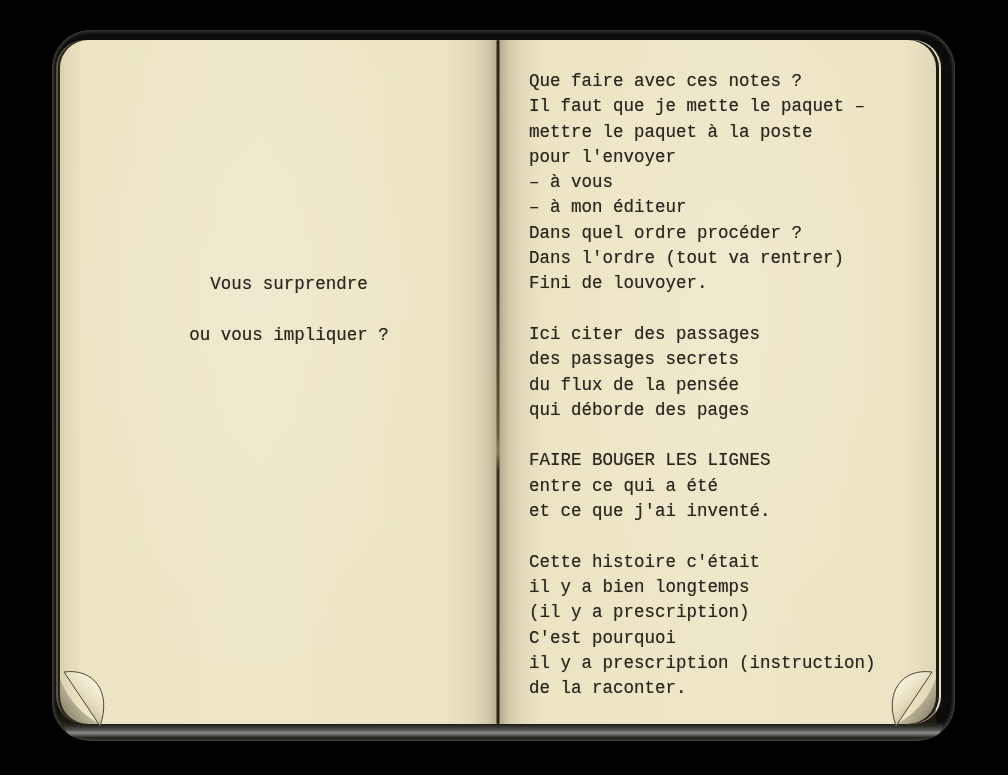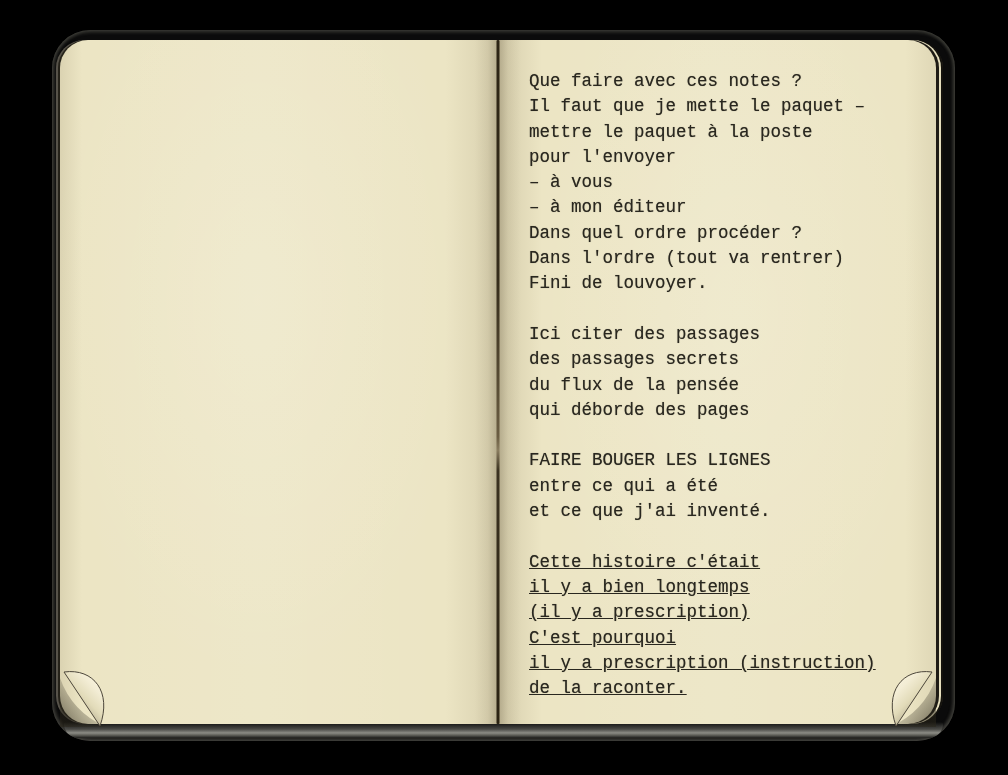--- a/index.html
+++ b/index.html
@@ -128,21 +128,21 @@
     right: 0;
     padding-left: 20px;
     text-align: center;
   }
   .right-text {
     top: 29px;
     left: 31px;
     text-align: left;
   }
   .right-text .stanza { margin-bottom: 25.3px; }
-  .right-text .stanza:last-child { margin-bottom: 12px; text-decoration: underline; }
+  .right-text .stanza:last-child { margin-bottom: 12px; }
   .curl {
     position: absolute;
     width: 64px;
     height: 64px;
     bottom: -4px;
     z-index: 4;
     cursor: pointer;
   }
   .curl-left  { left: -4px; }
   .curl-right { right: -4px; }
@@ -150,20 +150,21 @@
 </head>
 <body>
 
 <div class="scene">
   <div class="book">
     <div class="cover-edge-bottom"></div>
 
     <div class="pages">
 
       <div class="page page-left">
+        <div class="page-text left-text"><div class="line">Vous surprendre</div><div class="line">&nbsp;</div><div class="line">ou vous impliquer ?</div></div>
 
         <svg class="curl curl-left" viewBox="0 0 64 64">
           <defs>
             <linearGradient id="flapGrad" x1="0%" y1="100%" x2="75%" y2="0%">
               <stop offset="0%" stop-color="#6f6857"></stop>
               <stop offset="28%" stop-color="#aaa289"></stop>
               <stop offset="58%" stop-color="#e2dbb9"></stop>
               <stop offset="82%" stop-color="#f3edd5"></stop>
               <stop offset="100%" stop-color="#f8f3de"></stop>
             </linearGradient>

